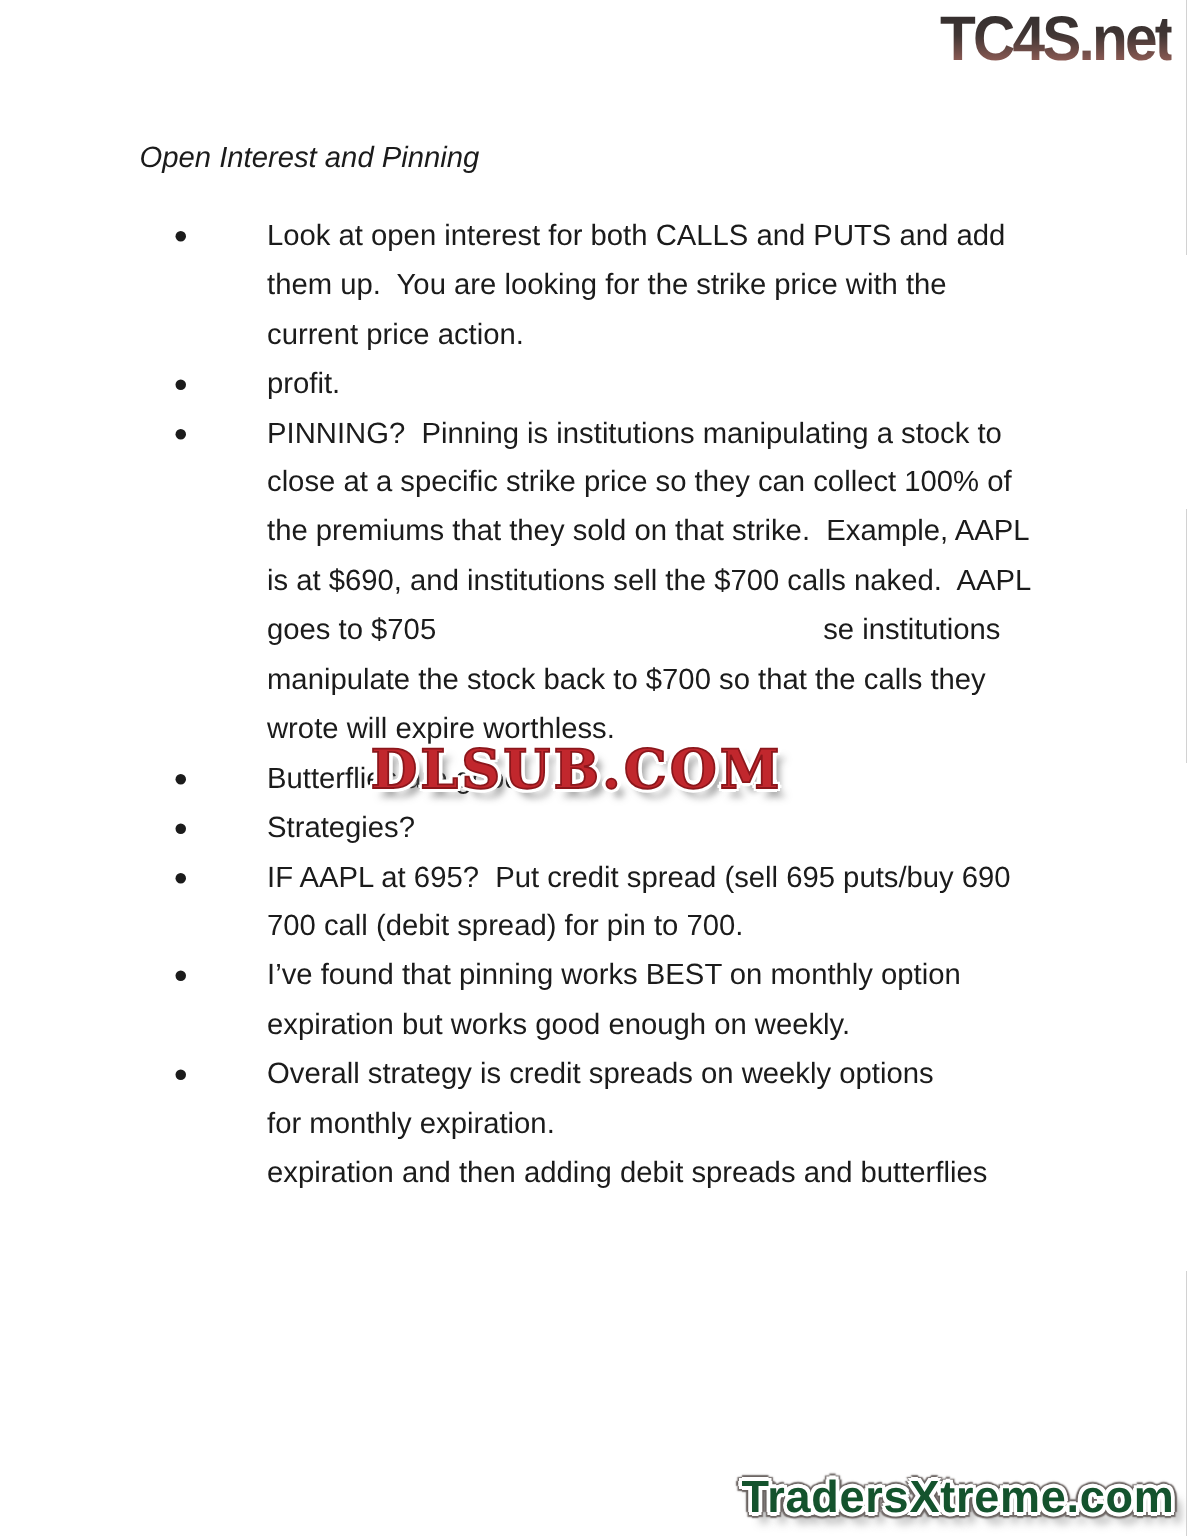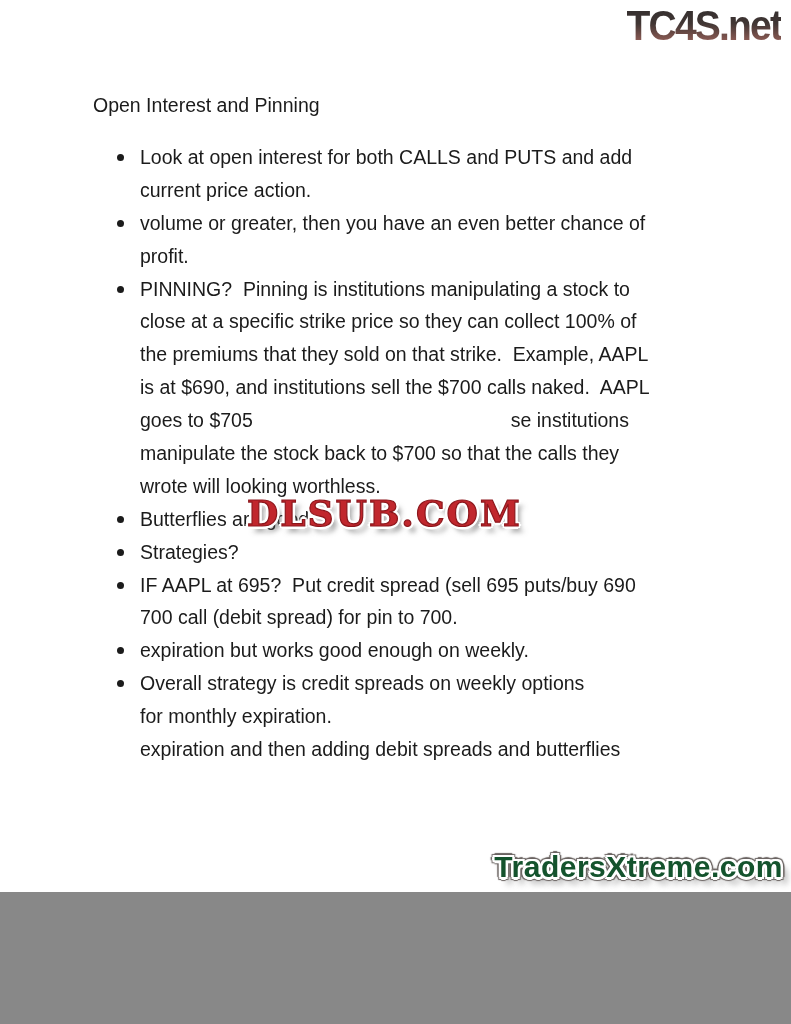--- a/index.html
+++ b/index.html
@@ -1,20 +1,20 @@
 <!DOCTYPE html>
 <html><head>
 <meta charset="utf-8">
 <style>
   html, body { margin: 0; padding: 0; }
   body { background: #888; }
   .page {
     position: relative;
     width: 791px;
-    height: 892px;
+    height: 1024px;
     background: #ffffff;
     overflow: hidden;
     font-family: "Liberation Sans", sans-serif;
     color: #1b1b1b;
   }
 
   
   .tc4s-logo {
     position: absolute;
     top: 2px;
@@ -32,20 +32,21 @@
     -webkit-text-fill-color: transparent;
   }
 
   
   .doc-title {
     position: absolute;
     left: 93px;
     top: 94px;
     font-size: 19.5px;
     white-space: pre;
+    font-style: italic;
   }
 
   
   .bullet-list {
     position: absolute;
     left: 113px;
     top: 141px;
     width: 620px;
     font-size: 19.5px;
   }
@@ -56,20 +57,21 @@
     top: 13px;
     width: 7px;
     height: 7px;
     border-radius: 50%;
     background: #1b1b1b;
   }
   .line {
     height: 32.9px;
     line-height: 32.9px;
     white-space: pre;
+    margin-left: 38px;
   }
   .obscured-gap { display: inline-block; width: 258px; height: 1px; }
 
   
   .dlsub-watermark {
     position: absolute;
     left: 247px;
     top: 492px;
     font-family: "DejaVu Serif", serif;
     font-weight: bold;
@@ -112,52 +114,53 @@
 <div class="page">
 
   <div class="tc4s-logo">TC4S.net</div>
 
   <div class="doc-title">Open Interest and Pinning</div>
 
   <div class="bullet-list">
       <div class="bullet-item">
         <span class="bullet-dot"></span>
         <div class="line">Look at open interest for both CALLS and PUTS and add</div>
+        <div class="line">them up.  You are looking for the strike price with the</div>
         <div class="line">current price action.</div>
       </div>
       <div class="bullet-item">
         <span class="bullet-dot"></span>
-        <div class="line">volume or greater, then you have an even better chance of</div>
         <div class="line">profit.</div>
       </div>
       <div class="bullet-item">
         <span class="bullet-dot"></span>
         <div class="line">PINNING?  Pinning is institutions manipulating a stock to</div>
         <div class="line">close at a specific strike price so they can collect 100% of</div>
         <div class="line">the premiums that they sold on that strike.  Example, AAPL</div>
         <div class="line">is at $690, and institutions sell the $700 calls naked.  AAPL</div>
         <div class="line"><span>goes to $705</span><span class="obscured-gap"></span><span>se institutions</span></div>
         <div class="line">manipulate the stock back to $700 so that the calls they</div>
-        <div class="line">wrote will looking worthless.</div>
+        <div class="line">wrote will expire worthless.</div>
       </div>
       <div class="bullet-item">
         <span class="bullet-dot"></span>
         <div class="line">Butterflies are good.</div>
       </div>
       <div class="bullet-item">
         <span class="bullet-dot"></span>
         <div class="line">Strategies?</div>
       </div>
       <div class="bullet-item">
         <span class="bullet-dot"></span>
         <div class="line">IF AAPL at 695?  Put credit spread (sell 695 puts/buy 690</div>
         <div class="line">700 call (debit spread) for pin to 700.</div>
       </div>
       <div class="bullet-item">
         <span class="bullet-dot"></span>
+        <div class="line">I’ve found that pinning works BEST on monthly option</div>
         <div class="line">expiration but works good enough on weekly.</div>
       </div>
       <div class="bullet-item">
         <span class="bullet-dot"></span>
         <div class="line">Overall strategy is credit spreads on weekly options</div>
         <div class="line">for monthly expiration.</div>
         <div class="line">expiration and then adding debit spreads and butterflies</div>
       </div>
     </div>
 

